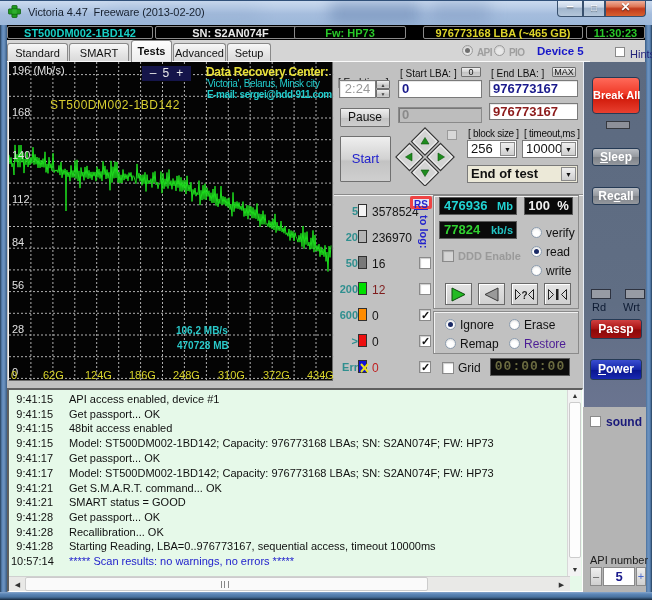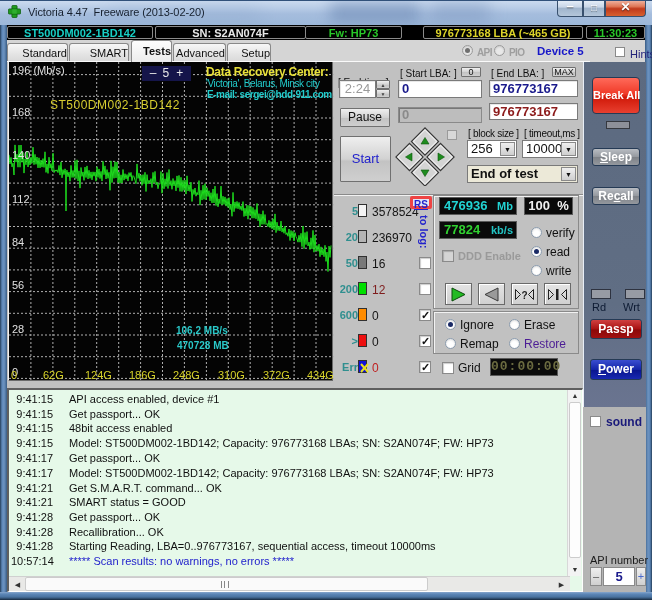--- a/index.html
+++ b/index.html
@@ -34,21 +34,21 @@
 
 #infobar { position:absolute; left:7px; top:25px; width:638px; height:15px; background:#000; }
 .iseg { position:absolute; top:1px; height:13px; background:#000; border:1px solid #8a8a8a; border-radius:2px;
   color:#fff; font-size:11px; font-weight:bold; text-align:center; line-height:12px; }
 
 #tabbar { position:absolute; left:7px; top:40px; width:638px; height:22px; background:#d5d5d5; }
 .tab { position:absolute; top:3px; height:19px; background:linear-gradient(180deg,#f7f7f7,#e3e3e3 60%,#d8d8d8);
   border:1px solid #898989; border-bottom:none; border-radius:3px 3px 0 0; font-size:11px; color:#111;
   text-align:center; }
 .tab.active { top:0; height:22px; background:linear-gradient(180deg,#fdfdfd,#ececec); font-weight:bold; z-index:3; }
-.tab span { display:block; margin-top:3px;text-align:right; }
+.tab span { display:block; margin-top:3px; }
 .tab.active span { margin-top:4px; }
 #tab-underline { position:absolute; left:0px; top:21px; width:583px; height:1px; background:#fafafa; z-index:2; }
 .radio { position:absolute; width:11px; height:11px; border-radius:50%; background:#fff; border:1px solid #8a9aac;
   box-shadow:inset 0 1px 2px #00000022; }
 .radio.sel:after { content:""; position:absolute; left:2px; top:2px; width:5px; height:5px; border-radius:50%; background:#1a2a66; }
 .radio.grey { background:#e8e8e8; border-color:#9a9a9a; }
 .radio.grey:after { background:#707070; }
 
 #graph { position:absolute; left:8px; top:61px; width:325px; height:320px; background:#040404;
   border-top:1px solid #f0f0f0; border-left:1px solid #f0f0f0; border-right:1px solid #6a6a6a; border-bottom:1px solid #6a6a6a; }
@@ -130,21 +130,21 @@
         <div class="glyph">□</div>
       </div>
       <div class="wbtn last" id="btn-close">
         <div class="glyph" style="font-size:12px">✕</div>
       </div>
     </div>
   </div>
 <div id="infobar">
     <div class="iseg" style="left:0px;width:146px;color:#17cfc5">ST500DM002-1BD142</div>
     <div class="iseg" style="left:148px;width:151px;color:#e8e8e8">SN: S2AN074F</div>
-    <div class="iseg" style="left:298px;width:97px;color:#28c828">Fw: HP73</div>
+    <div class="iseg" style="left:287px;width:112px;color:#28c828">Fw: HP73</div>
     <div class="iseg" style="left:416px;width:160px;color:#ddd42a">976773168 LBA (~465 GB)</div>
     <div class="iseg" style="left:579px;width:59px;color:#28c828">11:30:23</div>
   </div>
 <div id="tabbar">
     <div class="tab" style="left:0px;width:61px">
       <span>Standard</span>
     </div>
     <div class="tab" style="left:62px;width:60px">
       <span>SMART</span>
     </div>
@@ -337,21 +337,21 @@
     <div class="radio sel" style="left:111px;top:257px"></div>
     <div style="position:absolute;left:126px;top:256px;font-size:12px;color:#111">Ignore</div>
     <div class="radio " style="left:175px;top:257px"></div>
     <div style="position:absolute;left:190px;top:256px;font-size:12px;color:#111">Erase</div>
     <div class="radio " style="left:111px;top:276px"></div>
     <div style="position:absolute;left:126px;top:275px;font-size:12px;color:#111">Remap</div>
     <div class="radio " style="left:175px;top:276px"></div>
     <div style="position:absolute;left:190px;top:275px;font-size:12px;color:#4c1d95">Restore</div>
     <div class="cb" style="left:108px;top:300px"></div>
     <div style="position:absolute;left:124px;top:299px;font-size:12px;color:#111">Grid</div>
-    <div style="position:absolute;left:156px;top:296px;width:68px;height:18px;background:#0c0c0c;border:1px solid #5a5a5a;color:#6b6b40;font-family:'Liberation Mono',monospace;font-size:13px;font-weight:bold;text-align:center;line-height:16px;letter-spacing:1px">00:00:00</div>
+    <div style="position:absolute;left:156px;top:296px;width:80px;height:18px;background:#0c0c0c;border:1px solid #5a5a5a;color:#6b6b40;font-family:'Liberation Mono',monospace;font-size:13px;font-weight:bold;text-align:center;line-height:16px;letter-spacing:1px">00:00:00</div>
   </div>
 <div id="sidebar">
     <div id="sidebar-inner-line"></div>
     <div class="sbtn" id="sb-break">Break All</div>
     <div id="sb-slot"></div>
     <div class="sbtn" id="sb-sleep"><span style="text-decoration:underline">S</span>leep</div>
     <div class="sbtn" id="sb-recall">Re<span style="text-decoration:underline">c</span>all</div>
     <div id="sb-rd"></div>
     <div id="sb-wrt"></div>
     <div id="sb-rdlab">Rd</div>

